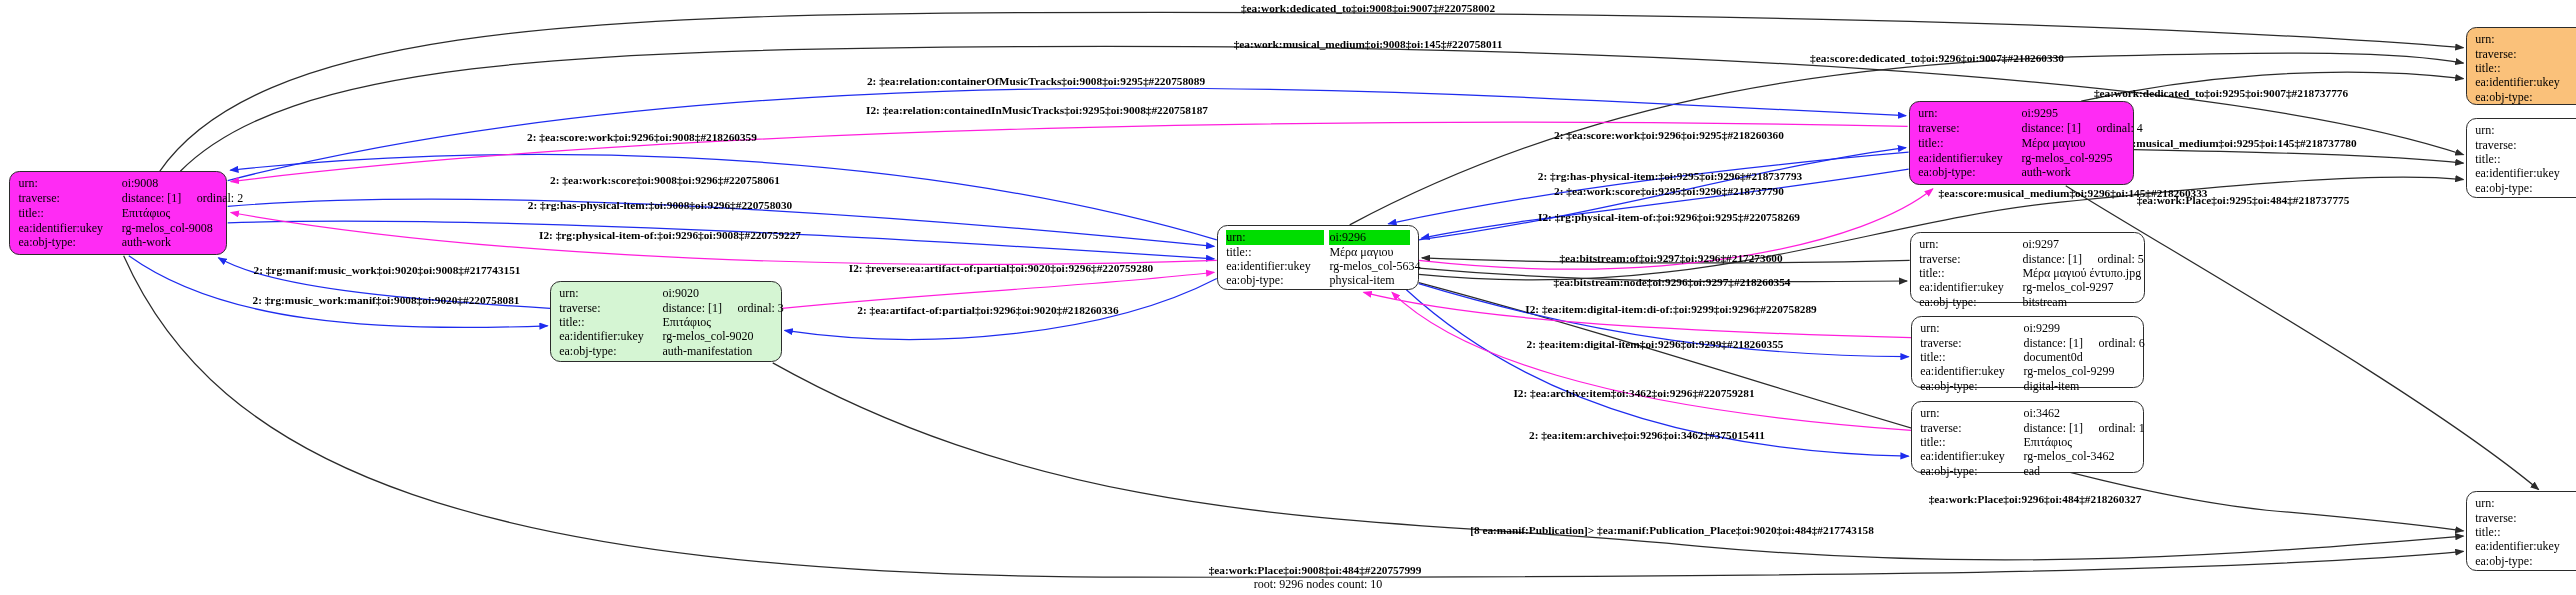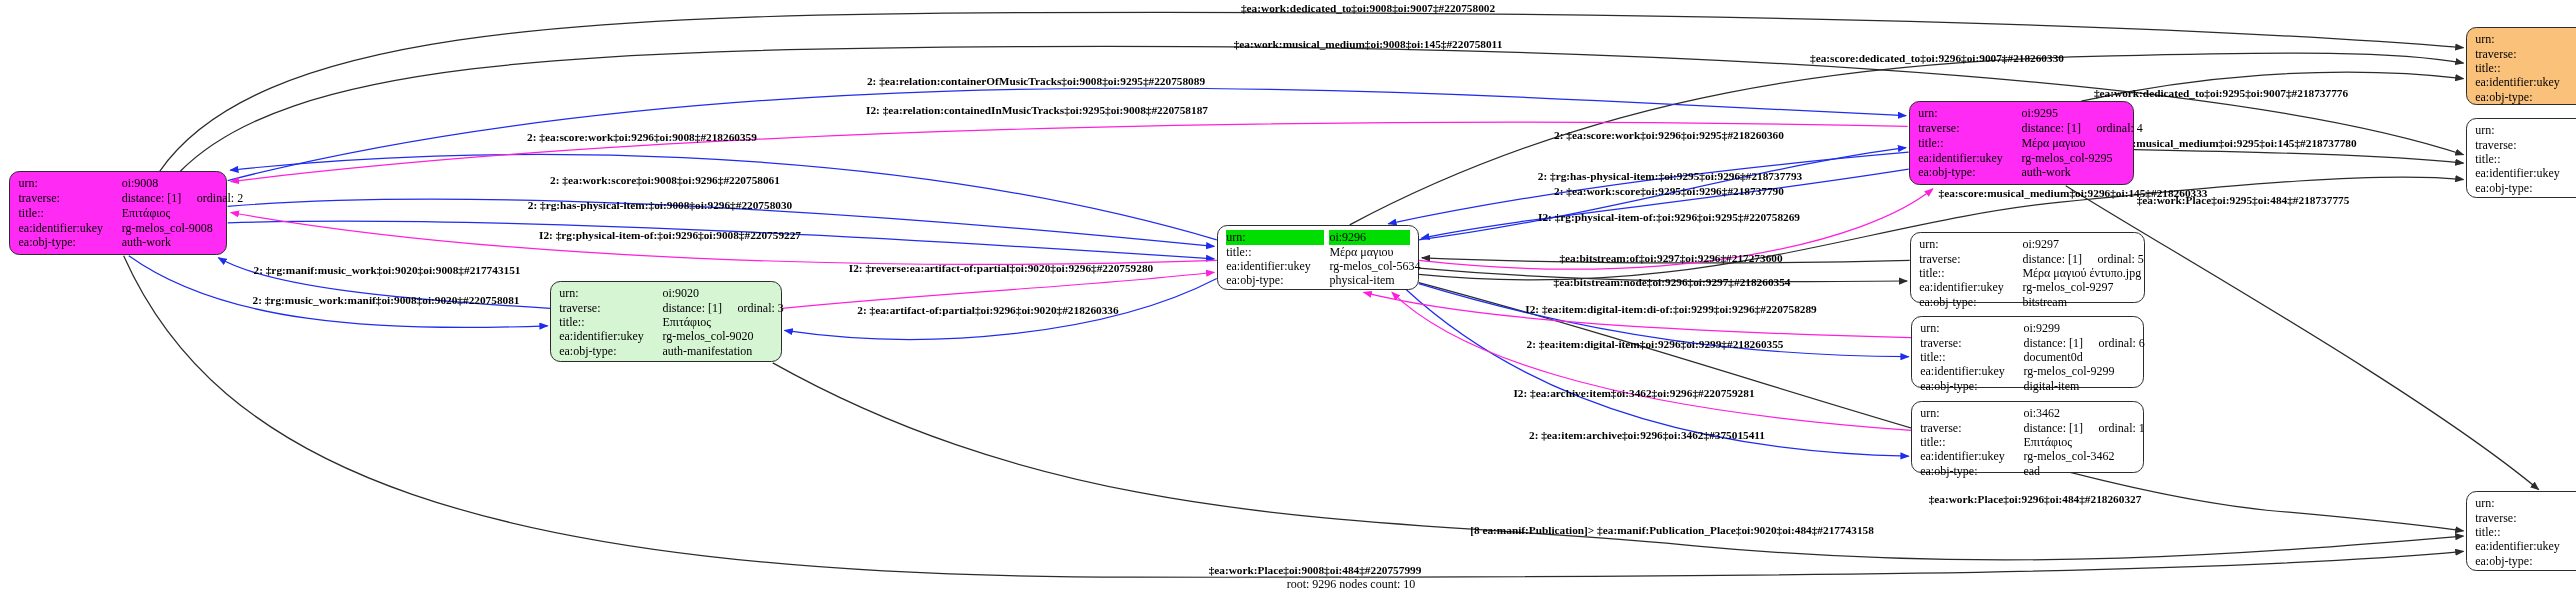--- a/index.html
+++ b/index.html
@@ -92,21 +92,21 @@
       <path d="M 3705,328 C 3300,392 2960,420 2759,462" class="edge blue" marker-end="url(#ah-blue)"></path>
       <path d="M 2754,550 C 3100,655 3400,690 3705,692" class="edge blue" marker-end="url(#ah-blue)"></path>
       <path d="M 2730,562 C 3000,810 3380,878 3705,885" class="edge blue" marker-end="url(#ah-blue)"></path>
       <path d="M 3703,245 C 2800,225 1400,235 448,352" class="edge magenta" marker-end="url(#ah-magenta)"></path>
       <path d="M 2362,505 C 1700,527 950,502 448,412" class="edge magenta" marker-end="url(#ah-magenta)"></path>
       <path d="M 1518,598 C 1850,565 2100,557 2357,528" class="edge magenta" marker-end="url(#ah-magenta)"></path>
       <path d="M 2754,505 C 3250,560 3625,470 3752,366" class="edge magenta" marker-end="url(#ah-magenta)"></path>
       <path d="M 3710,655 C 3200,642 2850,618 2647,567" class="edge magenta" marker-end="url(#ah-magenta)"></path>
       <path d="M 3710,835 C 3100,792 2820,682 2702,567" class="edge magenta" marker-end="url(#ah-magenta)"></path>
     </svg>
-  <div class="caption" style="left:1351px;top:584px;text-align:right;">root: 9296 nodes count: 10</div>
+  <div class="caption" style="left:1318px;top:584px;text-align:right;">root: 9296 nodes count: 10</div>
 <div class="edge-label" style="left: 1368px; top: 8.2px;">‡ea:work:dedicated_to‡oi:9008‡oi:9007‡#220758002</div>
     <div class="edge-label" style="left: 1368px; top: 44px;">‡ea:work:musical_medium‡oi:9008‡oi:145‡#220758011</div>
     <div class="edge-label" style="left: 1937px; top: 58px;">‡ea:score:dedicated_to‡oi:9296‡oi:9007‡#218260330</div>
     <div class="edge-label" style="left: 2221px; top: 93px;">‡ea:work:dedicated_to‡oi:9295‡oi:9007‡#218737776</div>
     <div class="edge-label" style="left: 2222px; top: 143px;">‡ea:work:musical_medium‡oi:9295‡oi:145‡#218737780</div>
     <div class="edge-label" style="left: 2025px; top: 193px; margin-left: 48px;">‡ea:score:musical_medium‡oi:9296‡oi:145‡#218260333</div>
     <div class="edge-label" style="left: 2223px; top: 200px; padding-left: 40px;">‡ea:work:Place‡oi:9295‡oi:484‡#218737775</div>
     <div class="edge-label" style="left: 2035px; top: 499px;">‡ea:work:Place‡oi:9296‡oi:484‡#218260327</div>
     <div class="edge-label" style="left: 1671px; top: 258px;">‡ea:bitstream:of‡oi:9297‡oi:9296‡#217273600</div>
     <div class="edge-label" style="left: 1672px; top: 282px;">‡ea:bitstream:node‡oi:9296‡oi:9297‡#218260354</div>

